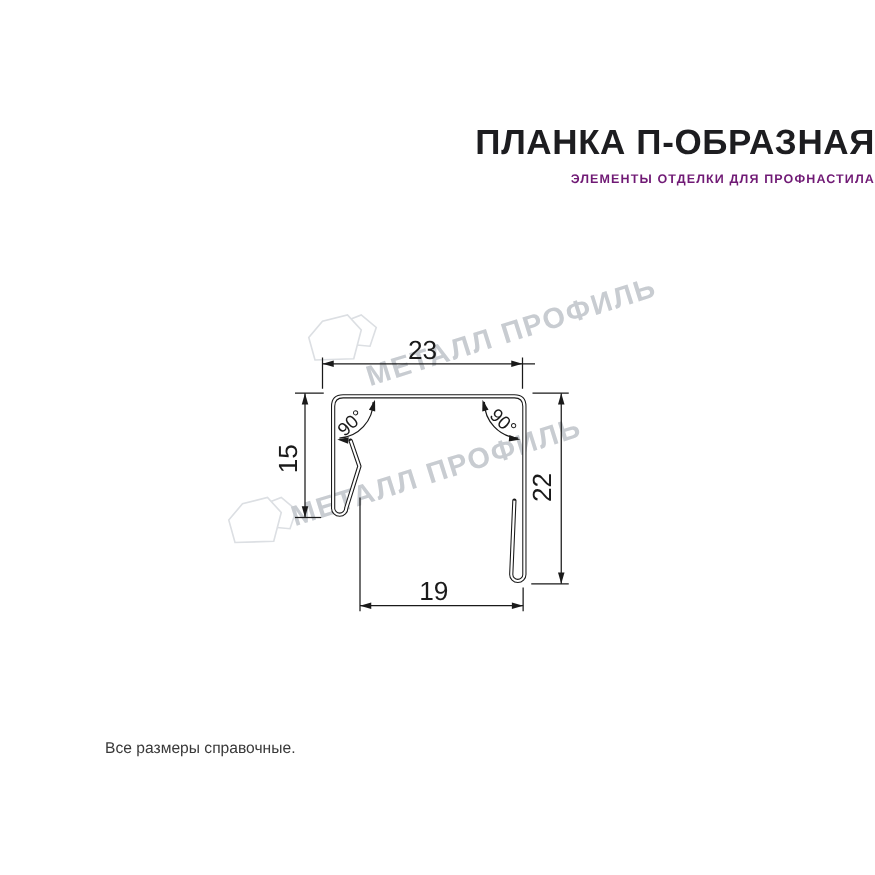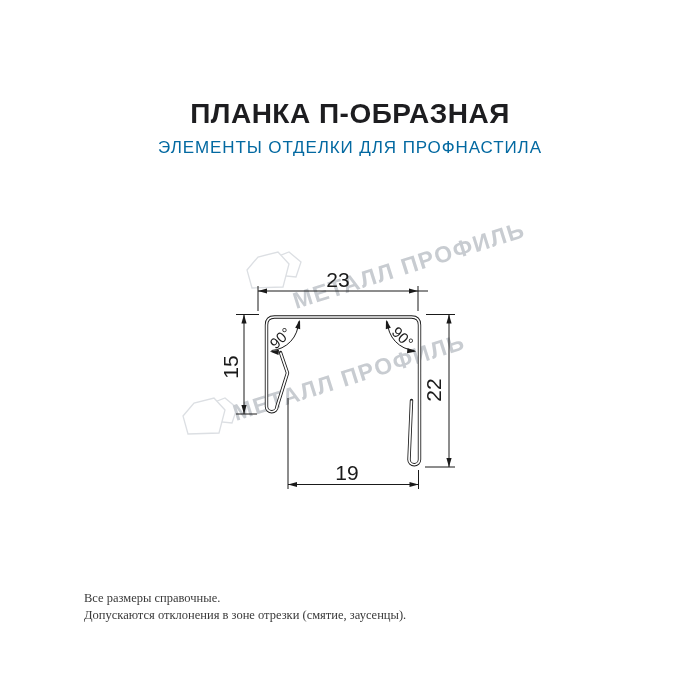--- a/index.html
+++ b/index.html
@@ -1,35 +1,34 @@
 <!DOCTYPE html>
 <html><head>
 <meta charset="utf-8">
 <style>
   html,body{margin:0;padding:0;}
   body{
     width:700px;height:700px;position:relative;background:#ffffff;
     font-family:"Liberation Sans", sans-serif;overflow:hidden;
   }
   .header{
-    position:absolute;top:97px;left:0;width:700px;text-align:center;
+    position:absolute;top:97px;left:0;width:700px;text-align:right;
   }
   .title-line{
     font-weight:bold;font-size:28px;line-height:34px;letter-spacing:.5px;
     color:#1d1d20;
   }
   .subtitle{
-    margin-top:7px;font-weight:normal;font-size:17px;letter-spacing:.9px;
-    color:#0369a1;
+    margin-top:7px;font-weight:bold;font-size:10px;letter-spacing:.9px;
+    color:#701a75;
   }
   .drawing-svg{position:absolute;left:0;top:0;}
   .footer{
     position:absolute;left:84px;top:590px;font-size:12.5px;line-height:17px;
     color:#3a3a3a;
-    font-family:Liberation Serif, serif;
   }
   text{font-family:"Liberation Sans", sans-serif;}
   .dim-text{font-size:21px;fill:#1a1a1a;}
   .angle-text{font-size:15px;fill:#1a1a1a;}
   .wm-text{font-size:23px;font-weight:bold;letter-spacing:1.5px;fill:#c8ccd1;}
 </style>
 </head>
 <body>
 
 <div class="header">
@@ -112,14 +111,13 @@
   <g>
     <path d="M 387.5,321.5 A 29,29 0 0 0 414.5,350.5" fill="none" stroke="#1a1a1a" stroke-width="1"></path>
     <polygon points="0,0 -9,2.6 -9,-2.6" transform="translate(386,319.8) rotate(-105)" fill="#1a1a1a"></polygon>
     <polygon points="0,0 -9,2.6 -9,-2.6" transform="translate(416.2,351.5) rotate(6)" fill="#1a1a1a"></polygon>
   </g>
   <text class="angle-text" transform="translate(399,341) rotate(43)" text-anchor="middle">90°</text>
 </svg>
 
 <div class="footer">
   <div>Все размеры справочные.</div>
-  <div>Допускаются отклонения в зоне отрезки (смятие, заусенцы).</div>
 </div>
 
 </body></html>

